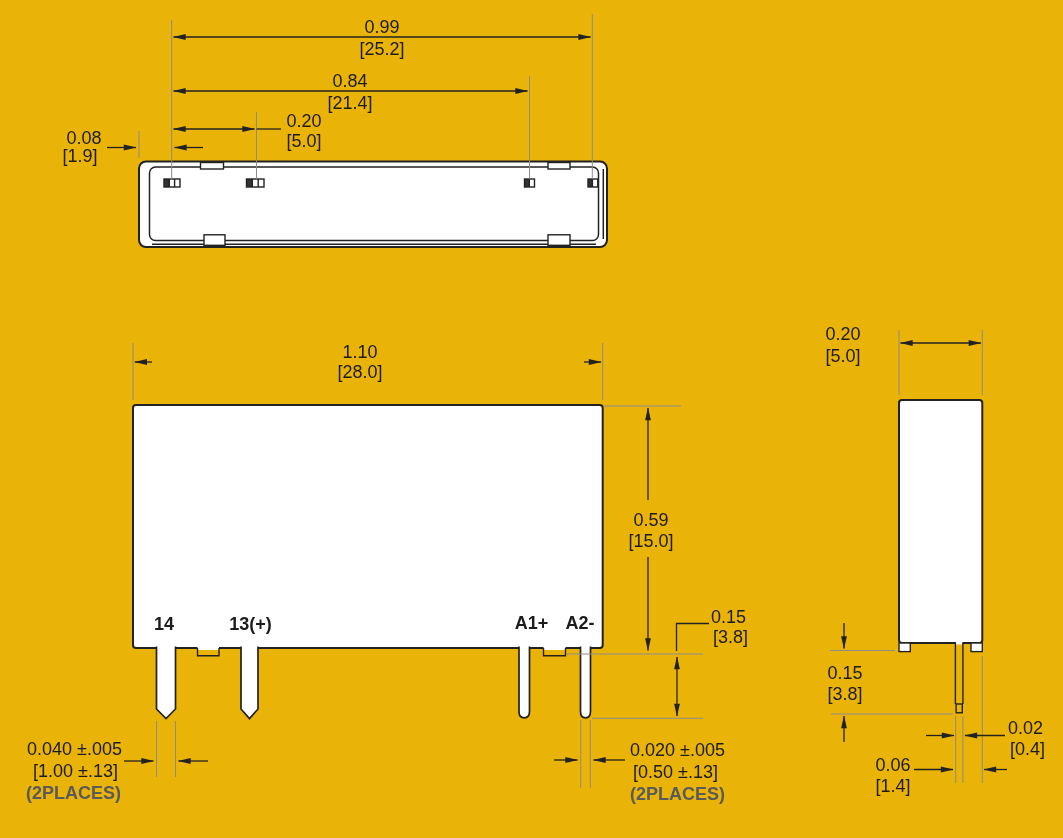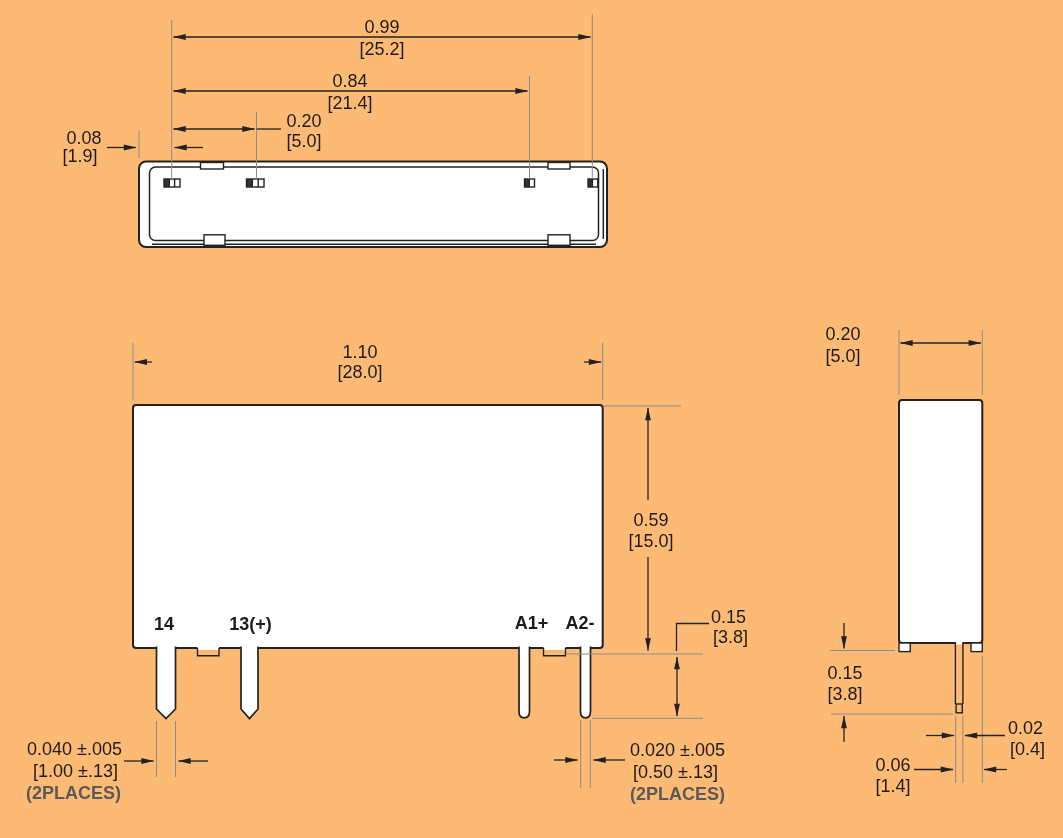--- a/index.html
+++ b/index.html
@@ -1,16 +1,16 @@
 <!DOCTYPE html>
 <html><head>
 <meta charset="utf-8">
 <style>
   html,body{margin:0;padding:0;background:#ffffff;}
-  #canvas{position:relative;width:1063px;height:838px;background:#fdba74;overflow:hidden;}
+  #canvas{position:relative;width:1063px;height:838px;background:#eab308;overflow:hidden;}
   svg{position:absolute;left:0;top:0;}
   
   .ol  {fill:#ffffff;stroke:#222222;stroke-width:2;}
   .l2  {fill:none;stroke:#222222;stroke-width:1.5;}
   .l   {fill:none;stroke:#222222;stroke-width:1.4;}
   .pin {fill:#ffffff;stroke:#222222;stroke-width:1.7;}
   .tab {fill:#ffffff;stroke:#222222;stroke-width:1.4;}
   .ext {fill:none;stroke:#8c8c8c;stroke-width:1;}
   .dim {fill:none;stroke:#222222;stroke-width:1.3;}
   .wht {fill:#ffffff;stroke:none;}

